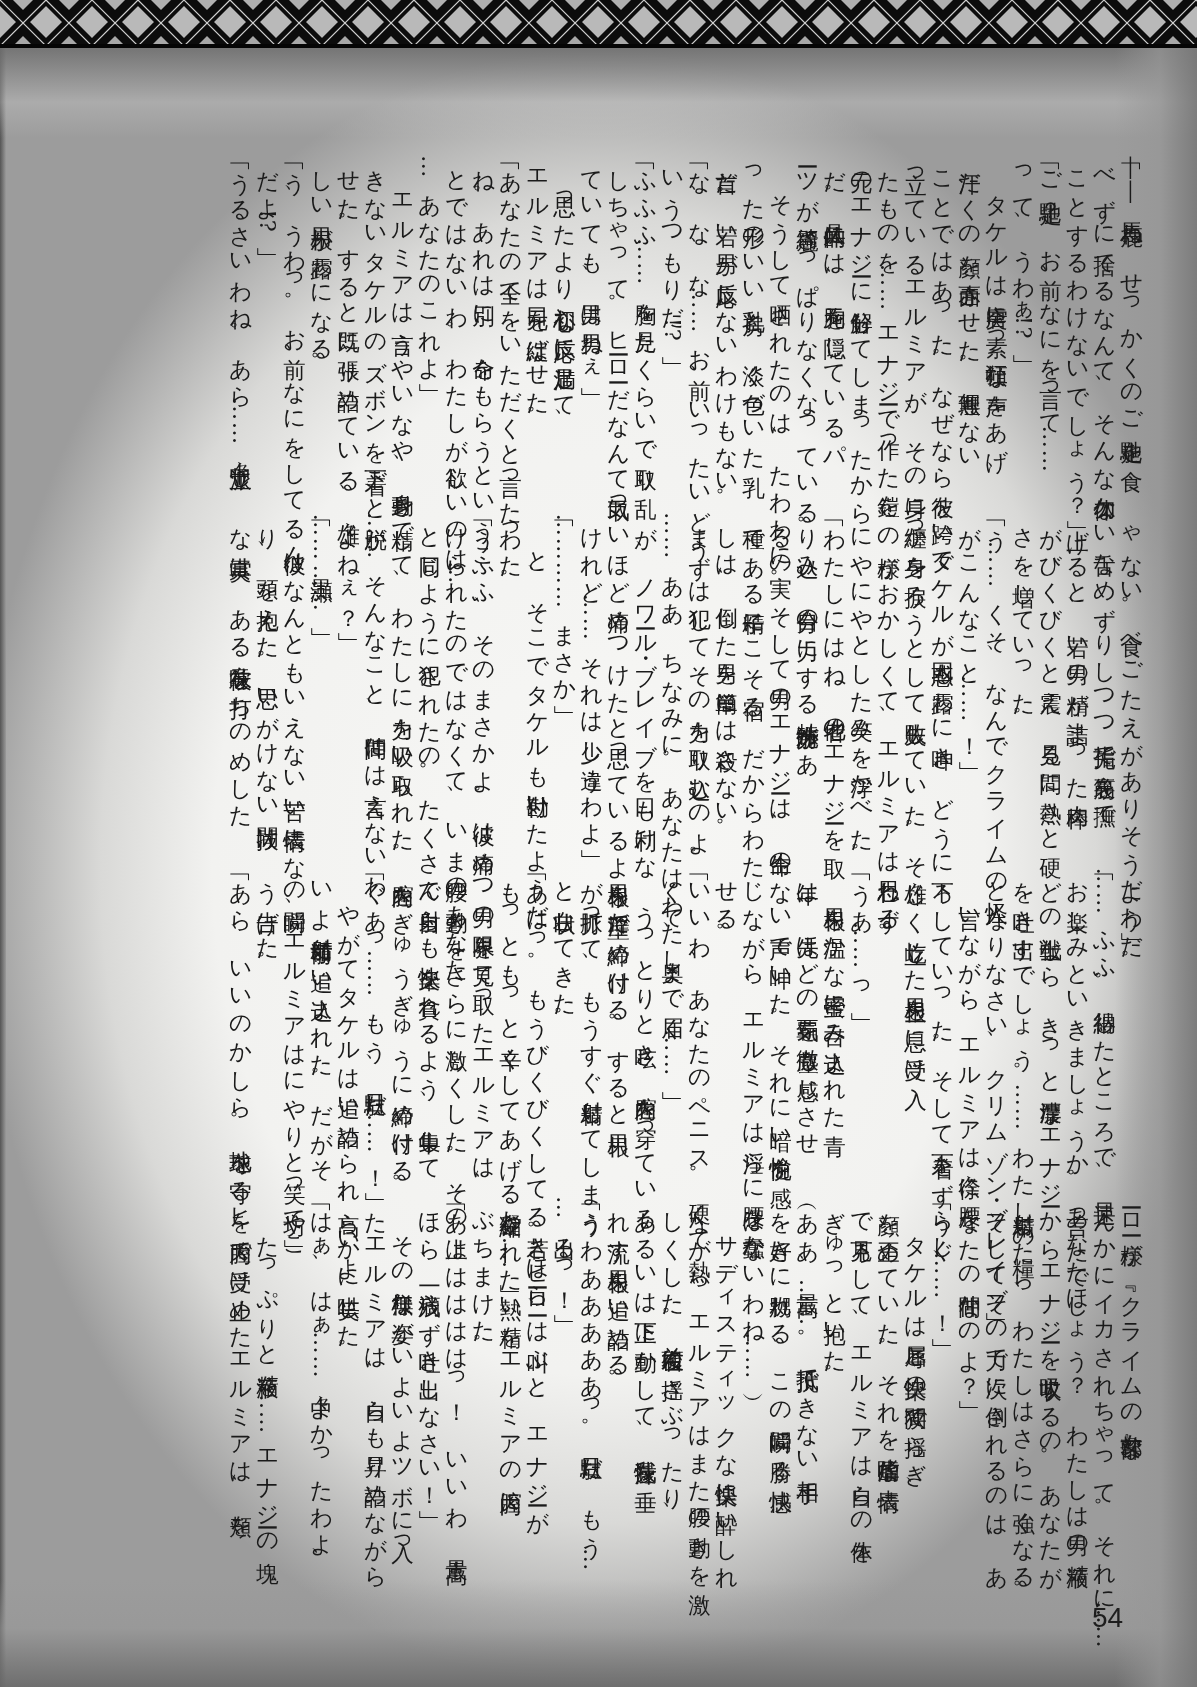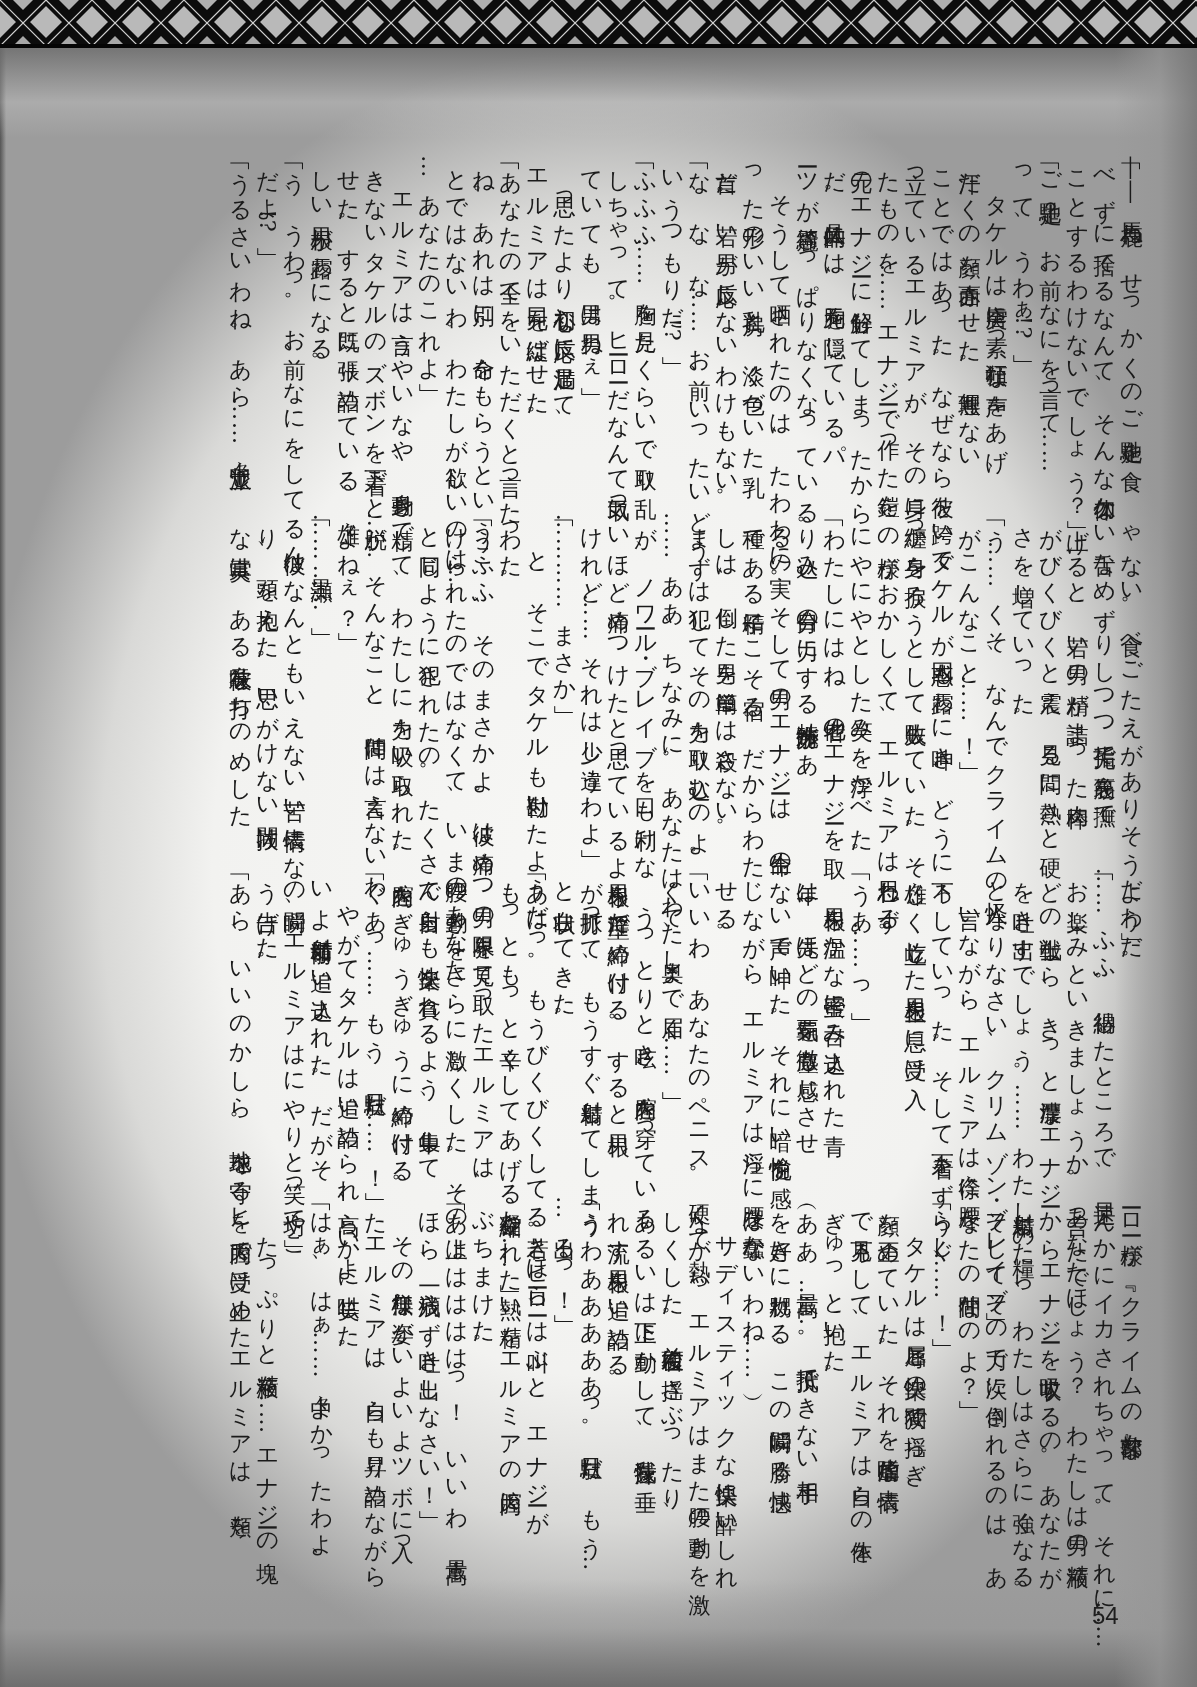--- a/index.html
+++ b/index.html
@@ -15,21 +15,21 @@
   .shade-top{position:absolute;left:0;top:48px;width:1197px;height:90px;
     background:linear-gradient(to bottom,rgba(110,110,110,.85),rgba(200,200,200,.35) 60%,rgba(240,240,240,0));}
   .shade-bottom{position:absolute;left:0;top:1580px;width:1197px;height:107px;
     background:linear-gradient(to top,rgba(105,105,105,.9),rgba(150,150,150,.55) 55%,rgba(240,240,240,0));}
   .shade-right{position:absolute;left:1115px;top:48px;width:82px;height:1639px;
     background:linear-gradient(to right,rgba(240,240,240,0),rgba(150,150,150,.7) 55%,rgba(120,120,120,.9));}
   .tier{position:absolute;right:52px;width:1005px;writing-mode:vertical-rl;
     font-size:22.5px;line-height:27px;letter-spacing:1.5px;white-space:pre;}
   .tier .col{display:block;}
   .page-number{position:absolute;left:1092px;top:1602px;font-family:"Liberation Sans",sans-serif;
-    font-size:24px;color:#1e1e1e;text-align:right;}
+    font-size:28px;color:#1e1e1e;text-align:right;}
 </style>
 </head>
 <body>
 
 <div class="border-top">
   <svg width="1197" height="48" viewBox="0 0 1197 48">
     <defs>
       <pattern id="lat" width="92" height="48" patternUnits="userSpaceOnUse">
         <rect width="92" height="48" fill="#0c0c0c"></rect>
         <polygon points="46,4 64,22 46,40 28,22" fill="#b9b9b9" stroke="#0c0c0c" stroke-width="3"></polygon>

